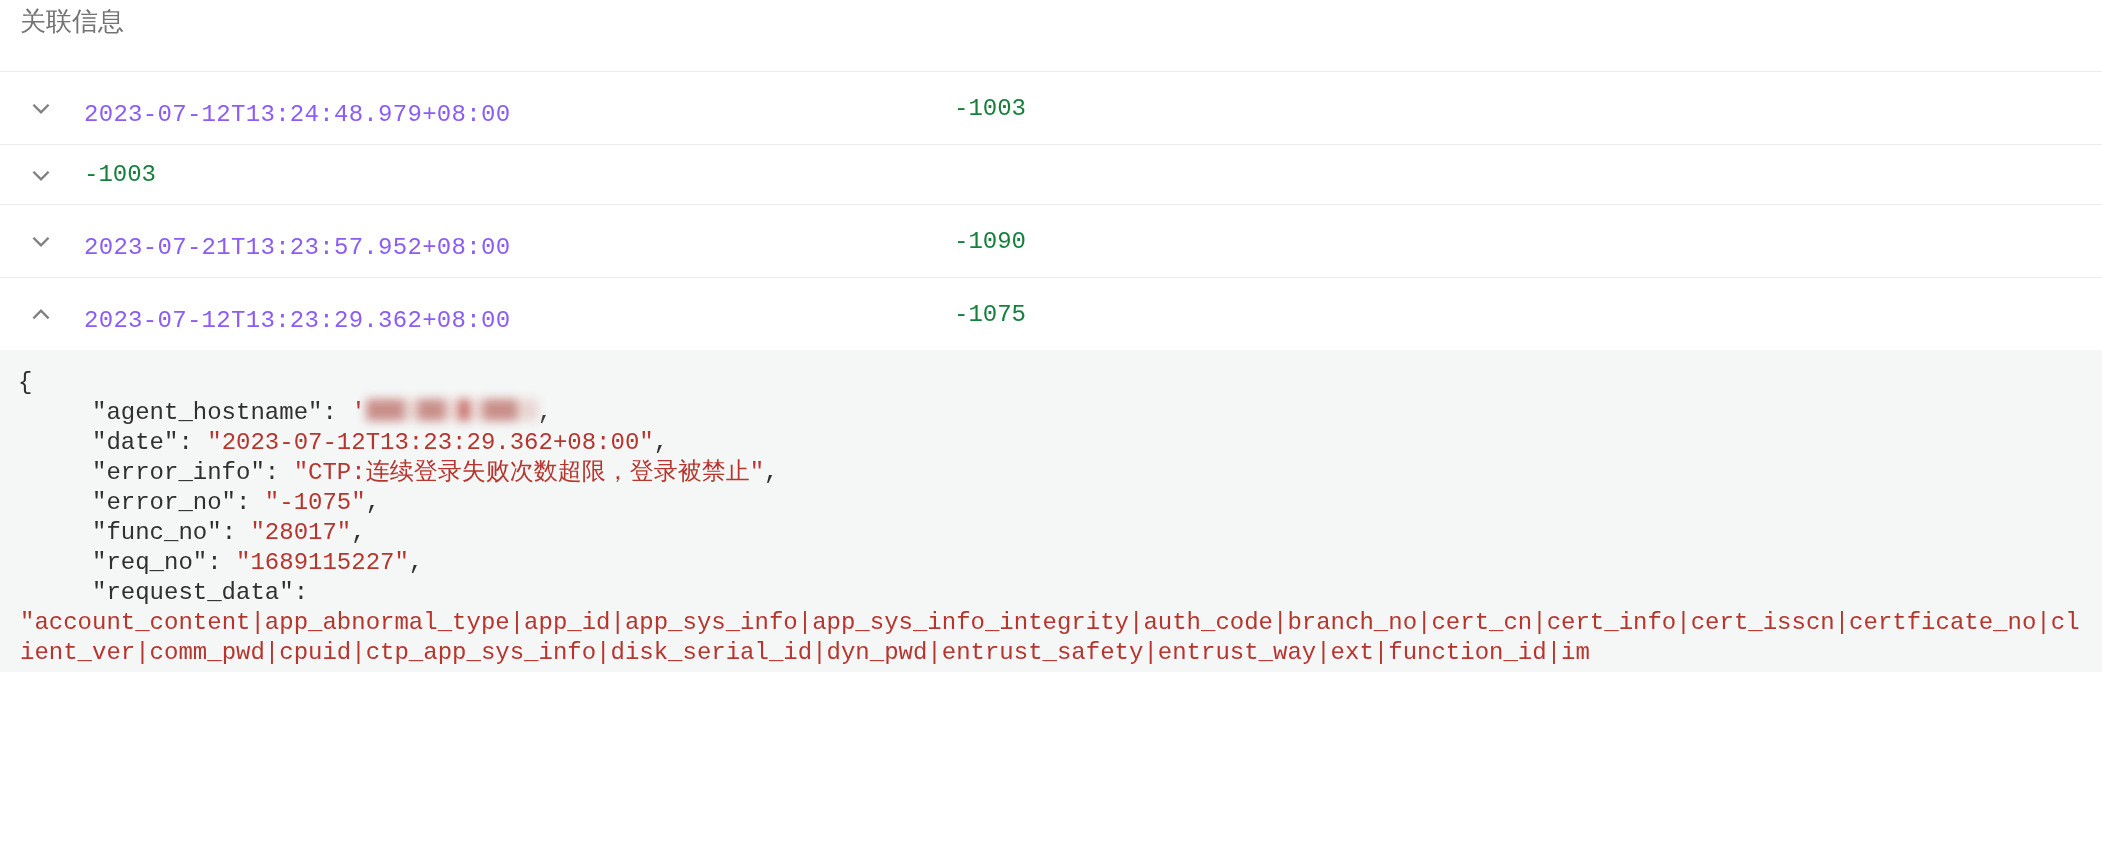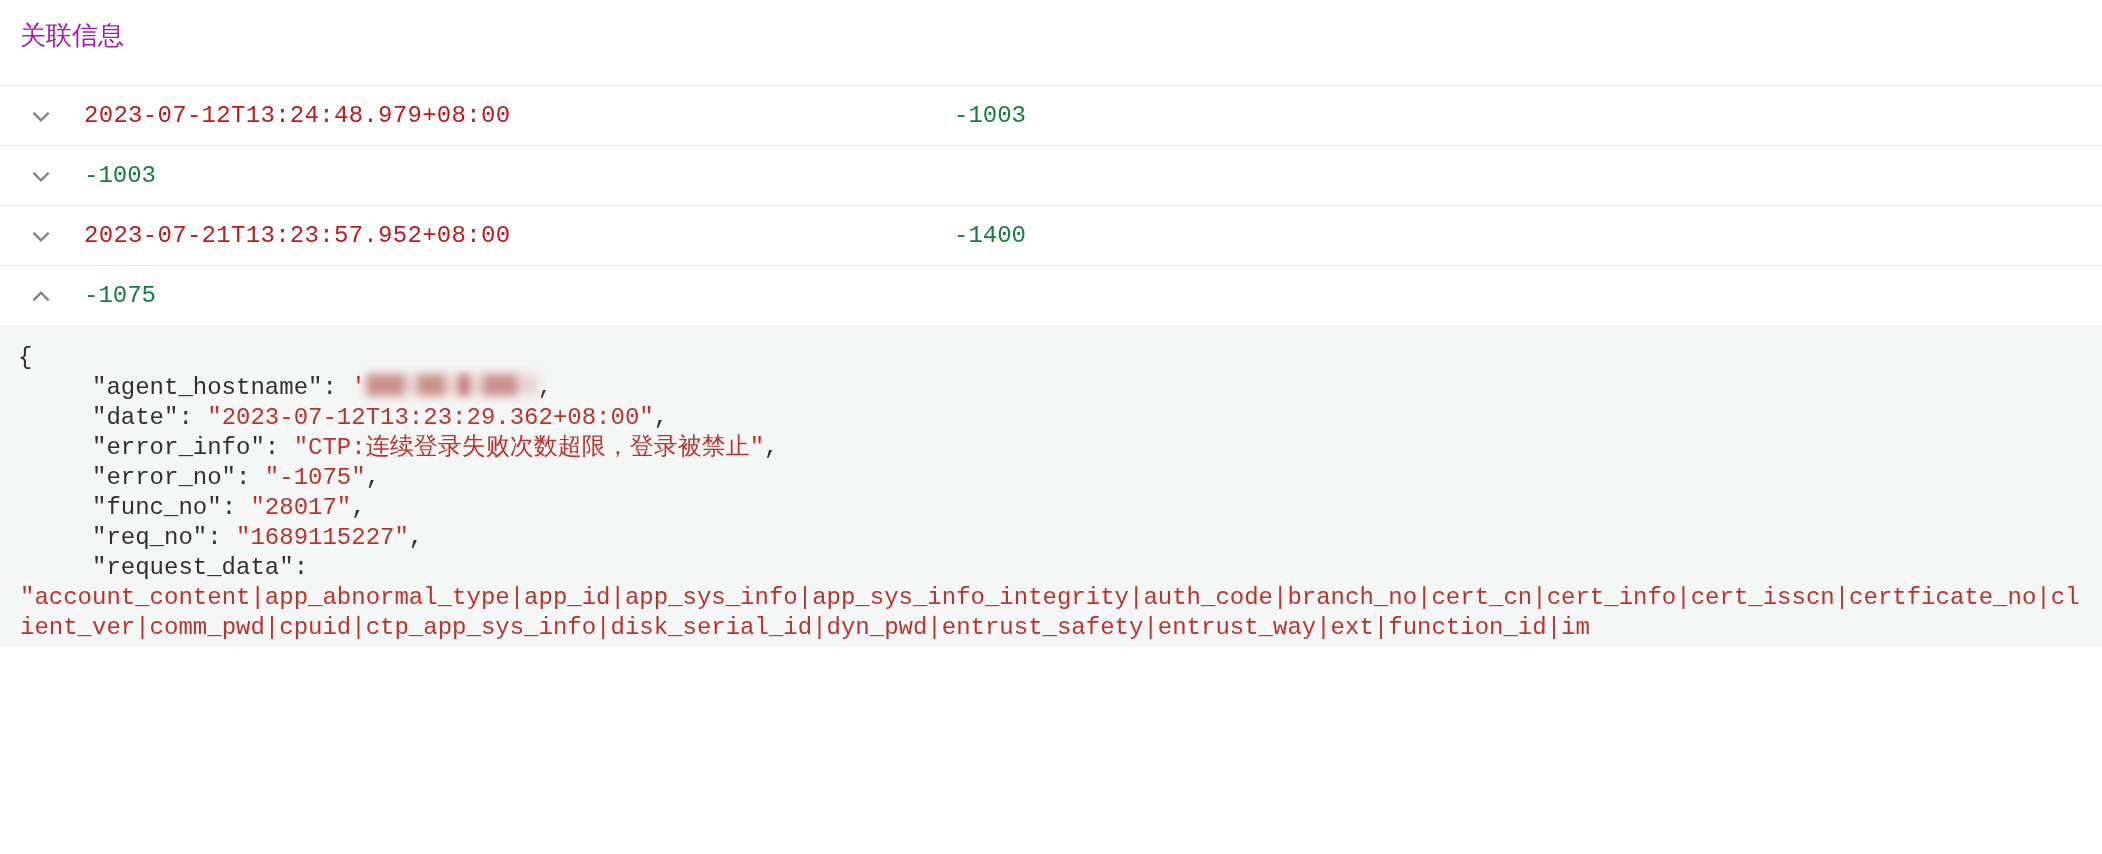--- a/index.html
+++ b/index.html
@@ -8,23 +8,23 @@
       box-sizing: border-box;
     }
     body {
       font-family: "Consolas", "Courier New", "Microsoft YaHei", monospace;
       font-size: 24px;
       background: #ffffff;
       color: #303030;
       width: 2102px;
     }
     .section-title {
-      padding: 18px 20px 32px 20px;
+      padding: 4px 20px 32px 20px;
       font-size: 26px;
-      color: #a21caf;
+      color: #737373;
       font-family: "Microsoft YaHei", sans-serif;
     }
     .row {
       display: flex;
       align-items: center;
       padding: 16px 28px;
       border-top: 1px solid #ececec;
       font-size: 24px;
       color: #444;
     }
@@ -41,23 +41,24 @@
     }
     .chevron svg {
       width: 26px;
       height: 26px;
       stroke: #808080;
       stroke-width: 2.2;
       fill: none;
     }
     .timestamp {
       width: 870px;
-      color: #b91c1c;
+      color: #8b5cf6;
       font-family: "Consolas", "Courier New", monospace;
       letter-spacing: 0.3px;
+      margin-top: 13px;
     }
     .code {
       color: #15803d;
       font-family: "Consolas", "Courier New", monospace;
     }
     .detail-pane {
       background: #f5f6f6;
       padding: 18px 18px 4px 18px;
       font-family: "Consolas", "Courier New", monospace;
       font-size: 24px;
@@ -125,29 +126,30 @@
   <span class="code">-1003</span>
 </div>
 
 <div class="row">
   <span class="chevron">
     <svg viewBox="0 0 24 24">
         <polyline points="5 9 12 16 19 9"></polyline>
       </svg>
   </span>
   <span class="timestamp">2023-07-21T13:23:57.952+08:00</span>
-  <span class="code">-1400</span>
+  <span class="code">-1090</span>
 </div>
 
 <div class="row">
   <span class="chevron">
     <svg viewBox="0 0 24 24">
         <polyline points="5 16 12 9 19 16"></polyline>
       </svg>
   </span>
+  <span class="timestamp">2023-07-12T13:23:29.362+08:00</span>
   <span class="code">-1075</span>
 </div>
 
 <div class="detail-pane">
   <div class="json-line">{</div>
 
   <div class="json-line indent-1">
     <span class="json-key">"agent_hostname"</span><span class="json-punct">: </span><span class="json-string"><span>'</span><span class="redacted"></span></span><span class="json-punct">,</span>
   </div>
 

